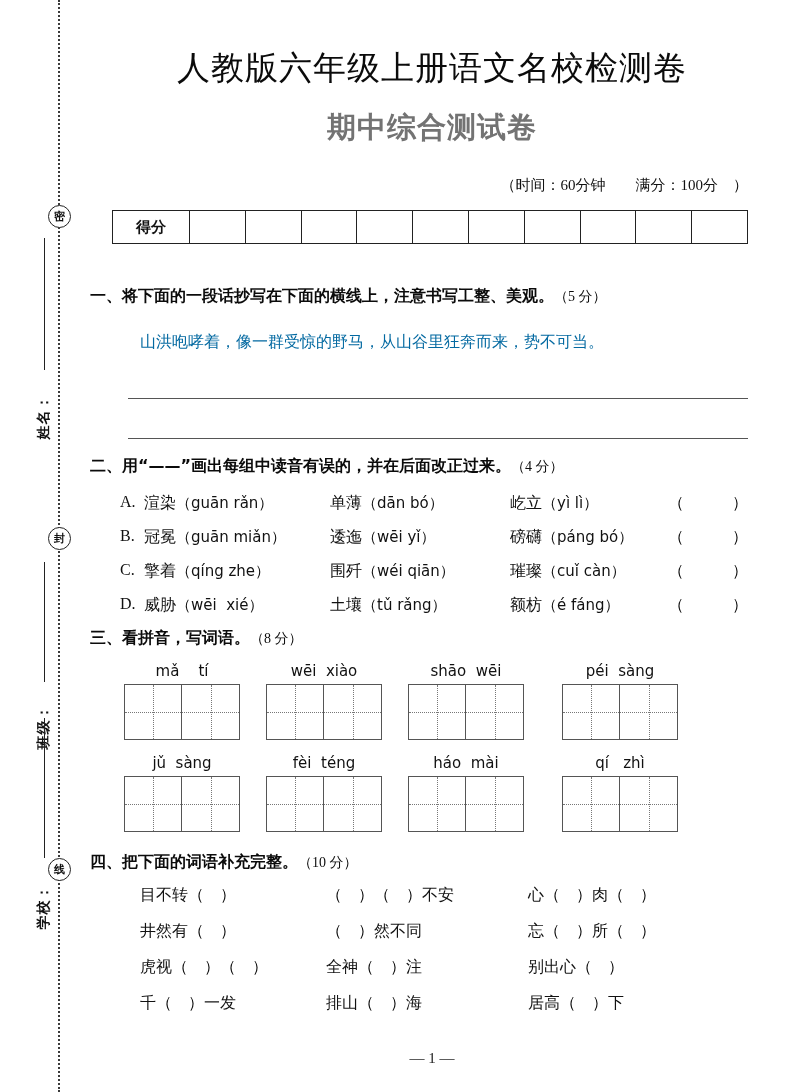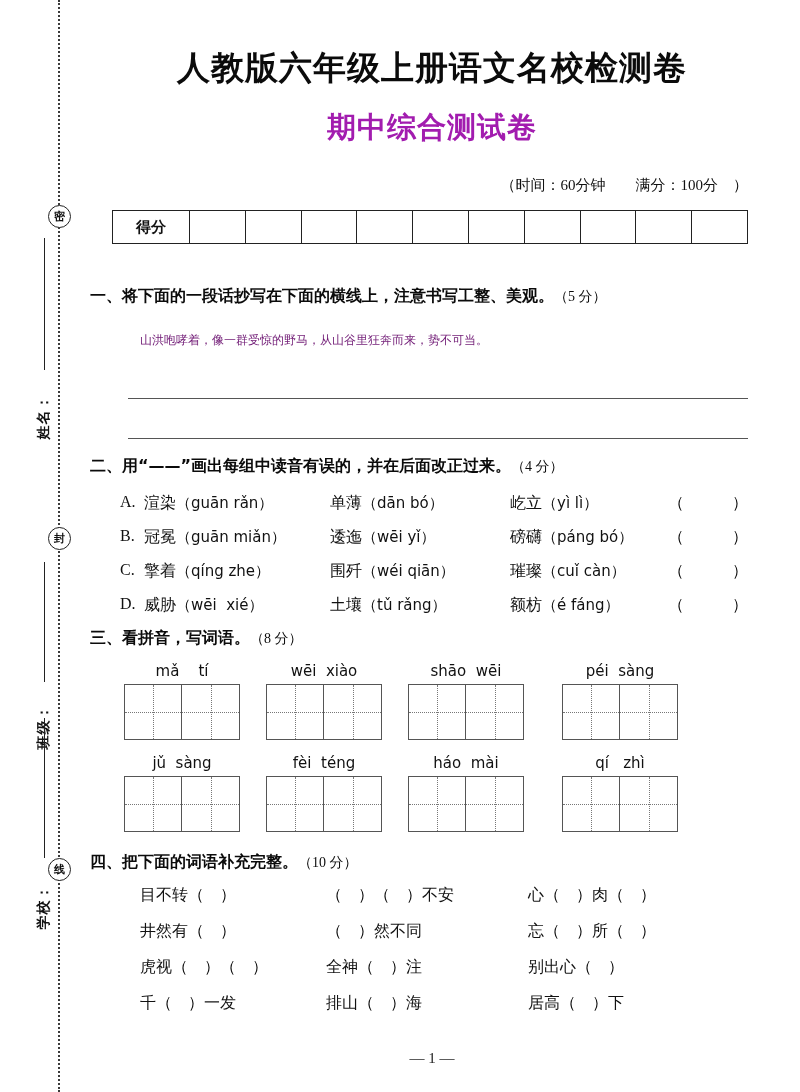--- a/index.html
+++ b/index.html
@@ -65,35 +65,35 @@
     border-left: 1.4px solid #222;
   }
 
   
   .title-main {
     position: absolute;
     left: 92px; top: 46px;
     width: 680px;
     text-align: center;
     font-family: "DejaVu Sans", "Liberation Sans", sans-serif;
-    font-weight: bold;
+    font-weight: normal;
     font-size: 33px;
     letter-spacing: 1px;
     color: #0b0b0b;
   }
   .title-sub {
     position: absolute;
     left: 92px; top: 108px;
     width: 680px;
     text-align: center;
     font-family: "DejaVu Sans", "Liberation Sans", sans-serif;
     font-weight: bold;
     font-size: 29px;
     letter-spacing: 1px;
-    color: #a21caf;
+    color: #737373;
   }
   .exam-meta {
     position: absolute;
     right: 52px; top: 176px;
     font-family: "Liberation Serif", "DejaVu Serif", serif;
     font-size: 15px;
     color: #111;
     white-space: pre;
   }
 
@@ -130,22 +130,22 @@
   }
   .q-head .pts {
     font-family: "Liberation Serif", "DejaVu Serif", serif;
     font-weight: normal;
     font-size: 14px;
   }
   .sentence {
     position: absolute;
     left: 140px;
     font-family: "Liberation Serif", "DejaVu Serif", serif;
-    font-size: 12px;
-    color: #701a75;
+    font-size: 16px;
+    color: #0369a1;
     white-space: pre;
     text-align: center;
   }
   .write-line {
     position: absolute;
     left: 128px;
     width: 620px;
     border-top: 1.3px solid #555;
     height: 0;
   }

